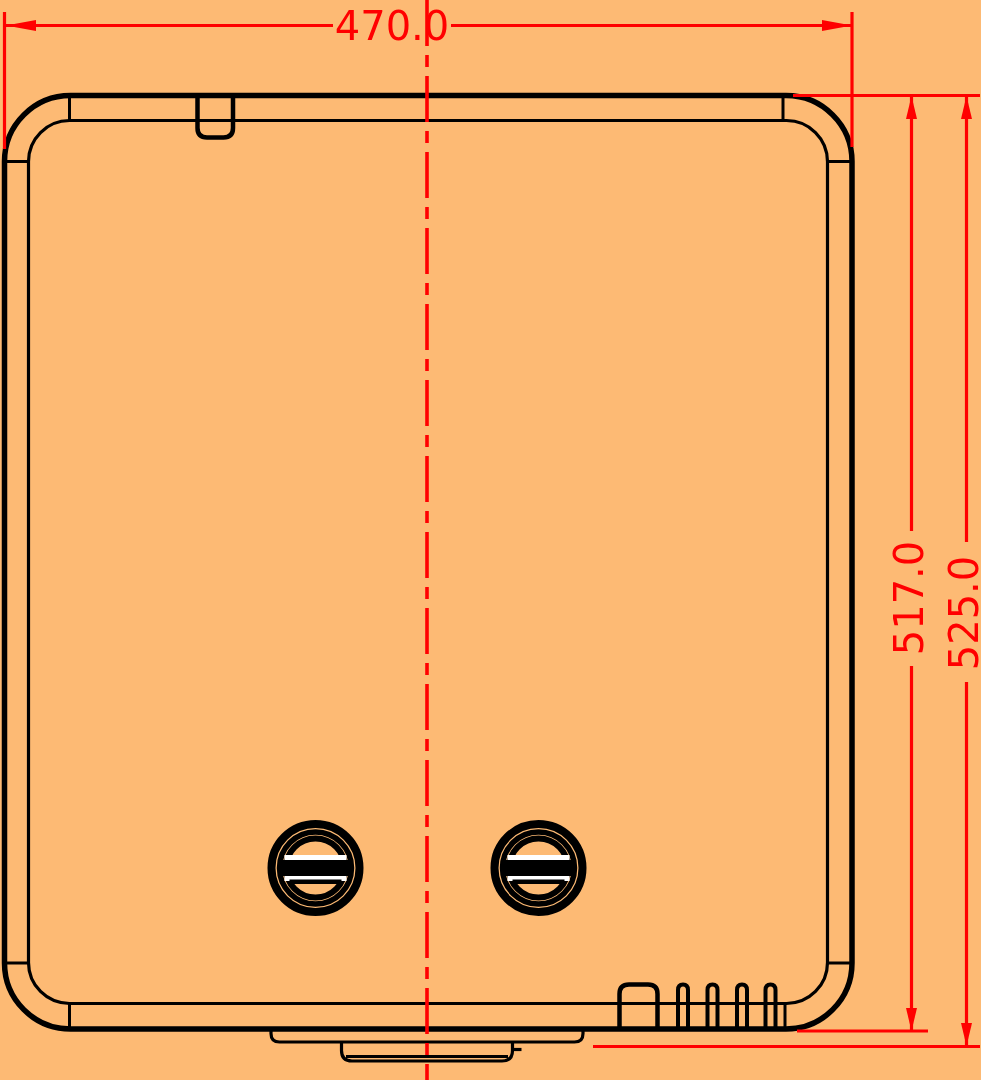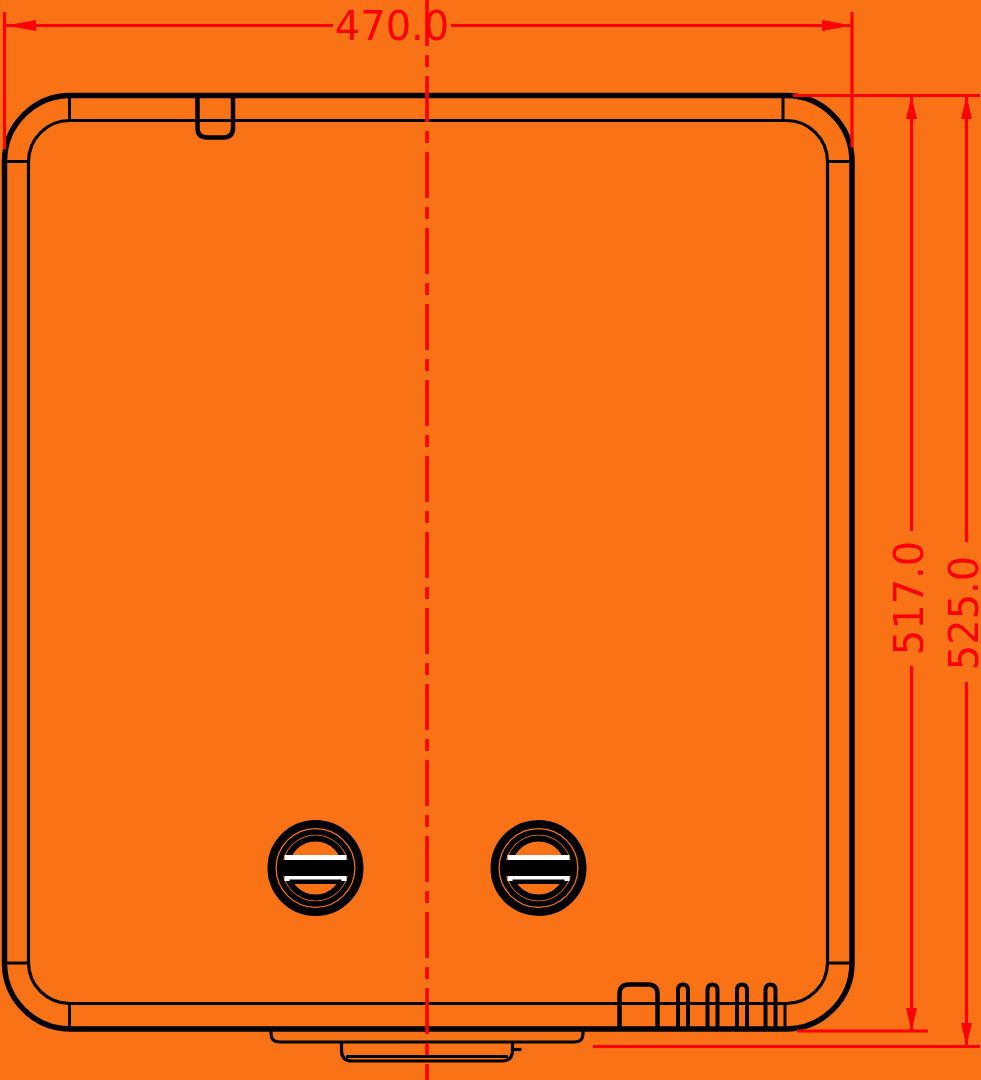--- a/index.html
+++ b/index.html
@@ -4,21 +4,21 @@
 <style>
   html, body {
     margin: 0;
     padding: 0;
     background: #ffffff;
   }
   .canvas {
     position: relative;
     width: 981px;
     height: 1080px;
-    background: #f97316;
+    background: #fdba74;
     overflow: hidden;
   }
   svg { display: block; }
   svg text {
     font-family: "DejaVu Sans", "Liberation Sans", sans-serif;
     font-size: 40px;
     stroke: none;
   }
 </style>
 </head>

